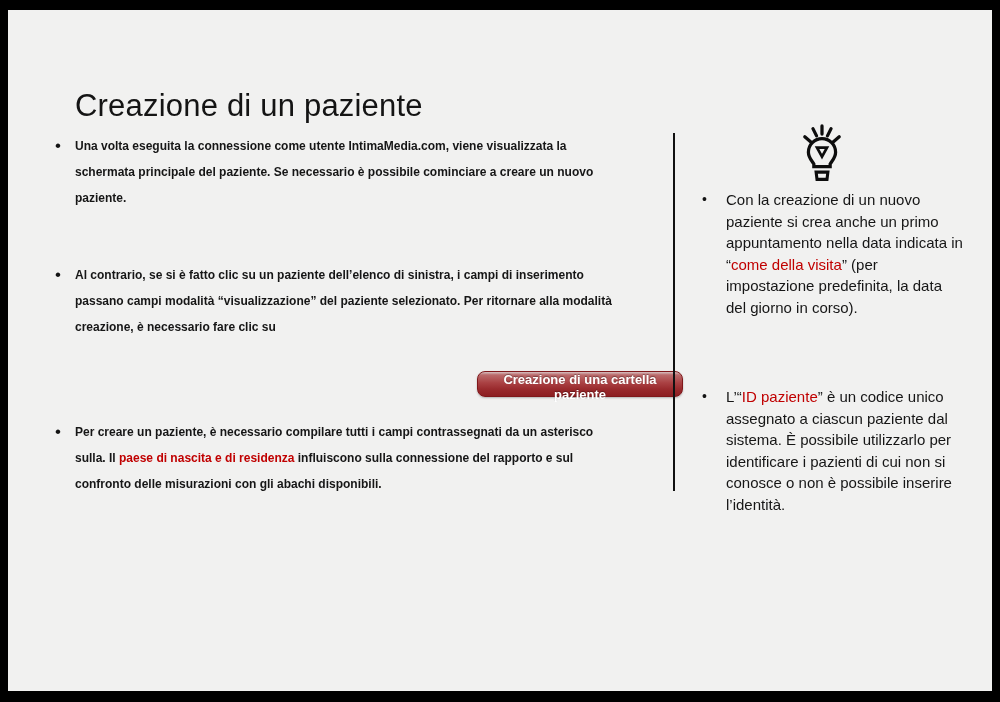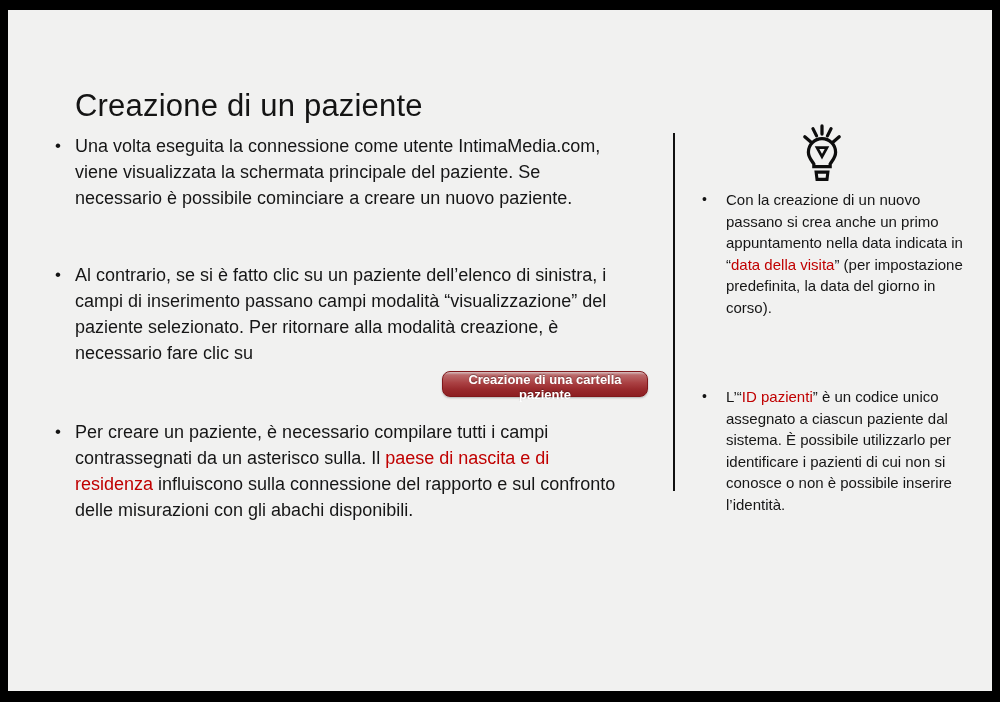--- a/index.html
+++ b/index.html
@@ -42,32 +42,33 @@
     font-size: 17px;
     line-height: 26px;
     width: 20px;
     margin-left: 0;
   }
   .left-b {
     left: 47px;
     width: 568px;
   }
   .left-b .btext {
-    font-size: 18px;
+    font-size: 12px;
     line-height: 26px;
     color: #161616;
     width: 548px;
+    font-weight: bold;
   }
   .b1 { top: 123px; }
   .b2 { top: 252px; }
   .b3 { top: 409px; }
   .red { color: #C00000; }
   .red-btn {
     position: absolute;
-    left: 434px; top: 361px;
+    left: 469px; top: 361px;
     width: 206px; height: 26px;
     border: 1px solid #80181b;
     border-radius: 8px;
     background: linear-gradient(180deg, #d6c1c1 0%, #bb6b6c 12%, #aa4143 45%, #992a2d 72%, #8d1f22 100%);
     color: #ffffff;
     font-family: "Liberation Sans", sans-serif;
     font-size: 13px;
     font-weight: 700;
     text-shadow: 0 -1px 1px rgba(0,0,0,0.35);
     cursor: pointer;
@@ -143,22 +144,22 @@
         <path d="M32 18 a15 15 0 0 1 15 15 c0 6 -4 9.5 -6 13 l0 3 l-18 0 l0 -3 c-2 -3.5 -6 -7 -6 -13 a15 15 0 0 1 15 -15 Z"></path>
 
         <path d="M26.5 28 L37.5 28 L32 38 Z" stroke-width="3"></path>
 
         <path d="M25.5 55 L38.5 55 L37.5 63 L26.5 63 Z" stroke-width="3.4"></path>
       </g>
     </svg>
 
     <div class="bullet-row right-b rb1">
       <span class="dot">•</span>
-      <p class="btext"><span>Con la creazione di un nuovo passano si crea anche un primo appuntamento nella data indicata in “</span><span class="red">data della visita</span><span>” (per impostazione predefinita, la data del giorno in corso).</span></p>
+      <p class="btext"><span>Con la creazione di un nuovo paziente si crea anche un primo appuntamento nella data indicata in “</span><span class="red">come della visita</span><span>” (per impostazione predefinita, la data del giorno in corso).</span></p>
     </div>
 
     <div class="bullet-row right-b rb2">
       <span class="dot">•</span>
-      <p class="btext"><span>L’“</span><span class="red">ID pazienti</span><span>” è un codice unico assegnato a ciascun paziente dal sistema. È possibile utilizzarlo per identificare i pazienti di cui non si conosce o non è possibile inserire l’identità.</span></p>
+      <p class="btext"><span>L’“</span><span class="red">ID paziente</span><span>” è un codice unico assegnato a ciascun paziente dal sistema. È possibile utilizzarlo per identificare i pazienti di cui non si conosce o non è possibile inserire l’identità.</span></p>
     </div>
 
   </div>
 </div>
 
 </body></html>

